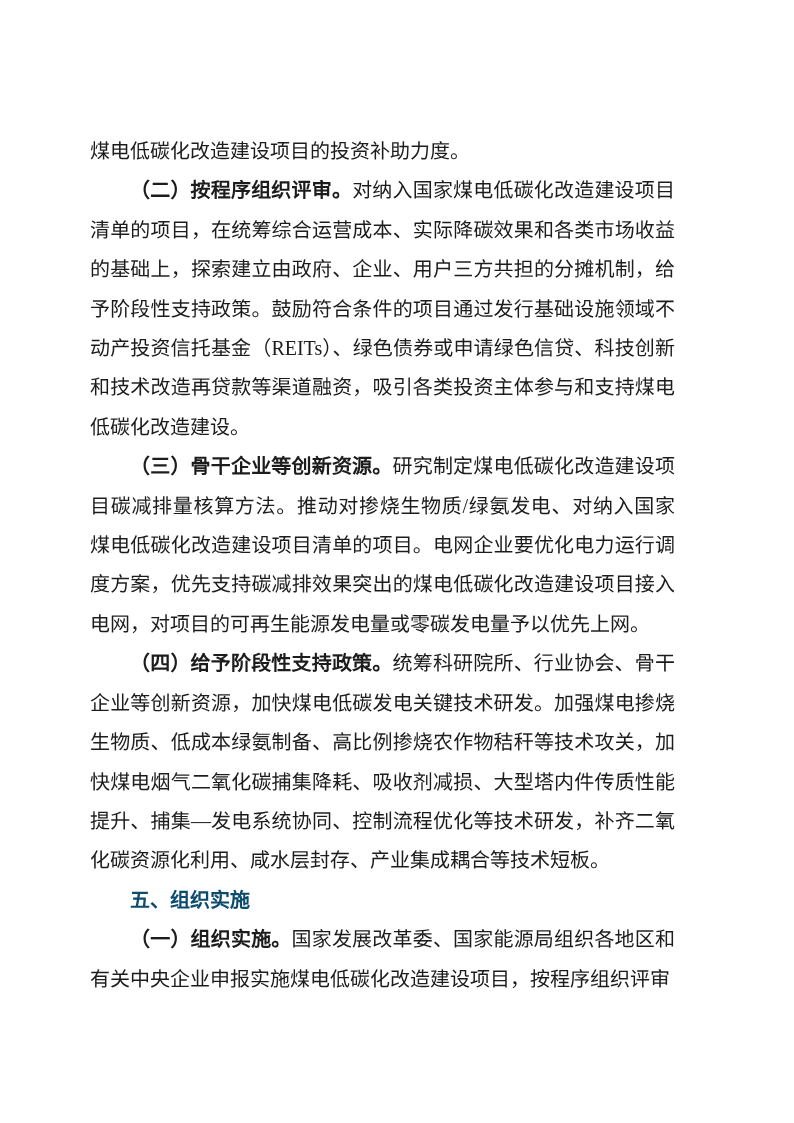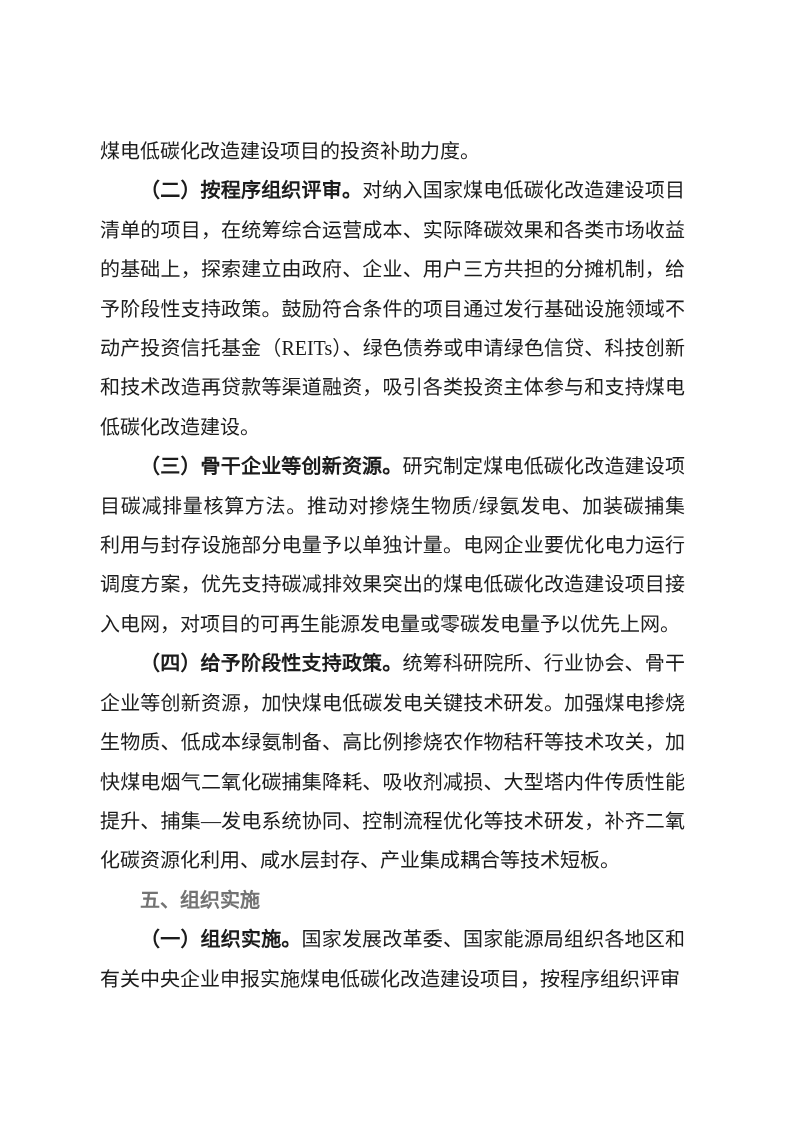--- a/index.html
+++ b/index.html
@@ -9,21 +9,21 @@
   }
   .page {
     position: relative;
     width: 794px;
     height: 1123px;
     background: #ffffff;
     overflow: hidden;
   }
   .doc-body {
     position: absolute;
-    left: 100px;
+    left: 90px;
     top: 132px;
     width: 585px;
     color: #1c1c1c;
     font-family: "Liberation Serif", "DejaVu Serif", serif;
     font-size: 20px;
     line-height: 39.4px;
     text-align: justify;
   }
   .para {
     margin: 0;
@@ -36,34 +36,34 @@
     font-weight: 700;
   }
   .section-heading {
     margin: 0;
     text-indent: 2em;
     font-family: "Liberation Sans", "DejaVu Sans", sans-serif;
     font-weight: 700;
     font-size: 20px;
     line-height: 39.4px;
     text-align: left;
-    color: #737373;
+    color: #0c4a6e;
   }
 </style>
 </head>
 <body>
 
 <div class="page">
   <div class="doc-body">
 
     <p class="para no-indent"><span>煤电低碳化改造建设项目的投资补助力度。</span></p>
 
     <p class="para"><span class="lead">（二）按程序组织评审。</span><span>对纳入国家煤电低碳化改造建设项目清单的项目，在统筹综合运营成本、实际降碳效果和各类市场收益的基础上，探索建立由政府、企业、用户三方共担的分摊机制，给予阶段性支持政策。鼓励符合条件的项目通过发行基础设施领域不动产投资信托基金（REITs）、绿色债券或申请绿色信贷、科技创新和技术改造再贷款等渠道融资，吸引各类投资主体参与和支持煤电低碳化改造建设。</span></p>
 
-    <p class="para"><span class="lead">（三）骨干企业等创新资源。</span><span>研究制定煤电低碳化改造建设项目碳减排量核算方法。推动对掺烧生物质/绿氨发电、加装碳捕集利用与封存设施部分电量予以单独计量。电网企业要优化电力运行调度方案，优先支持碳减排效果突出的煤电低碳化改造建设项目接入电网，对项目的可再生能源发电量或零碳发电量予以优先上网。</span></p>
+    <p class="para"><span class="lead">（三）骨干企业等创新资源。</span><span>研究制定煤电低碳化改造建设项目碳减排量核算方法。推动对掺烧生物质/绿氨发电、对纳入国家煤电低碳化改造建设项目清单的项目。电网企业要优化电力运行调度方案，优先支持碳减排效果突出的煤电低碳化改造建设项目接入电网，对项目的可再生能源发电量或零碳发电量予以优先上网。</span></p>
 
     <p class="para"><span class="lead">（四）给予阶段性支持政策。</span><span>统筹科研院所、行业协会、骨干企业等创新资源，加快煤电低碳发电关键技术研发。加强煤电掺烧生物质、低成本绿氨制备、高比例掺烧农作物秸秆等技术攻关，加快煤电烟气二氧化碳捕集降耗、吸收剂减损、大型塔内件传质性能提升、捕集—发电系统协同、控制流程优化等技术研发，补齐二氧化碳资源化利用、咸水层封存、产业集成耦合等技术短板。</span></p>
 
     <h2 class="section-heading">五、组织实施</h2>
 
     <p class="para"><span class="lead">（一）组织实施。</span><span>国家发展改革委、国家能源局组织各地区和有关中央企业申报实施煤电低碳化改造建设项目，按程序组织评审</span></p>
 
   </div>
 </div>
 

